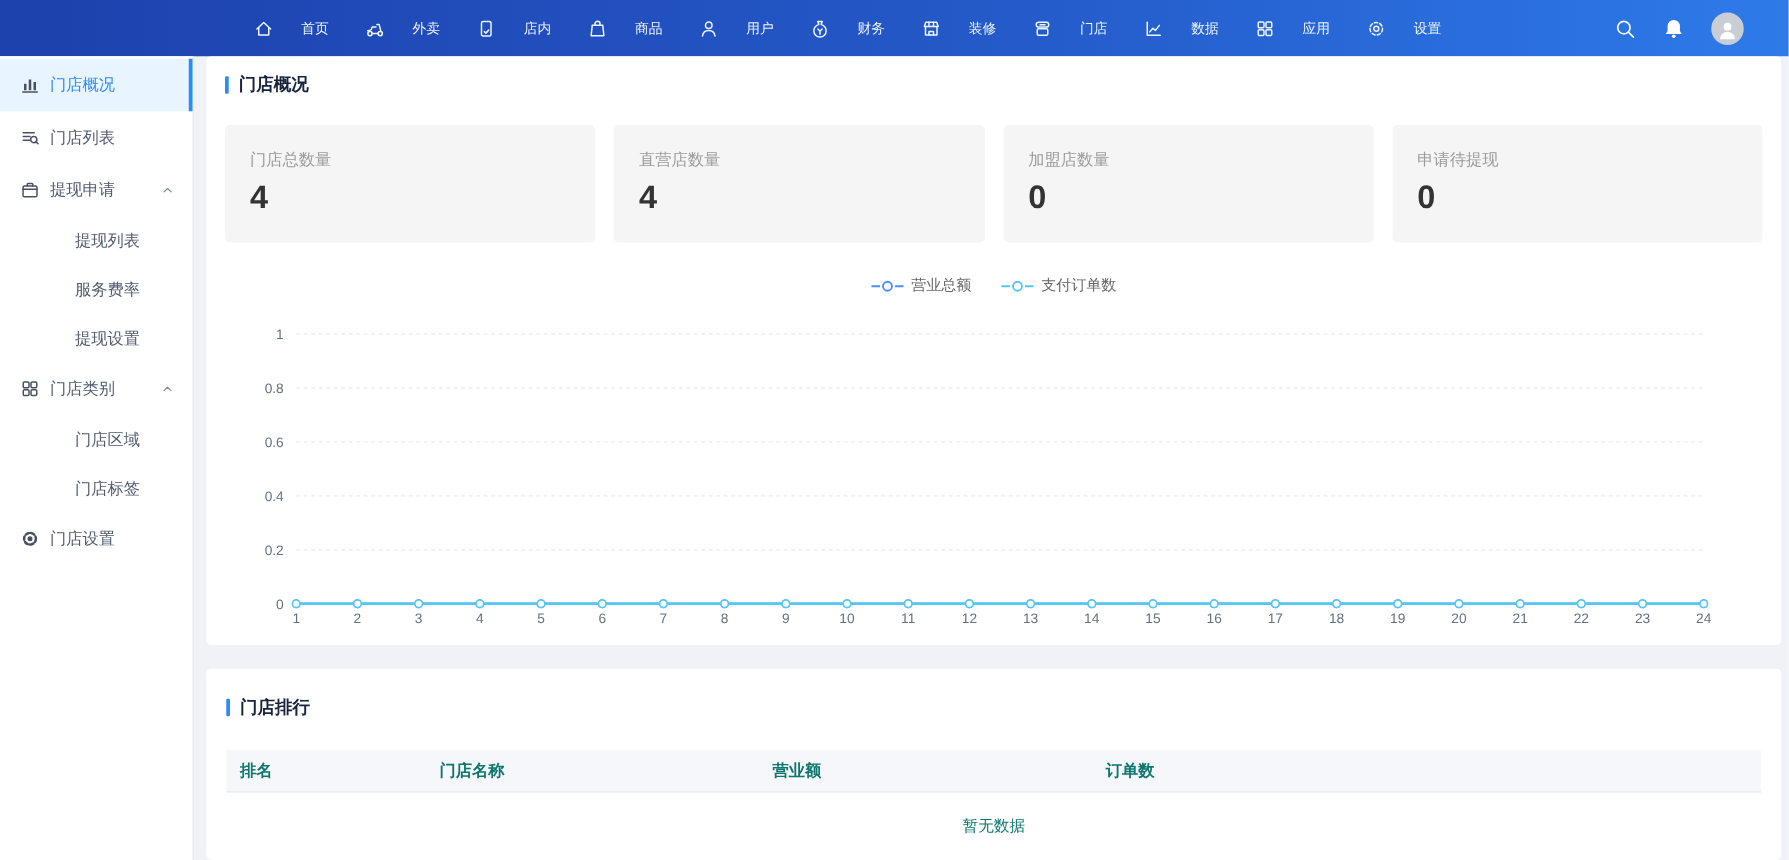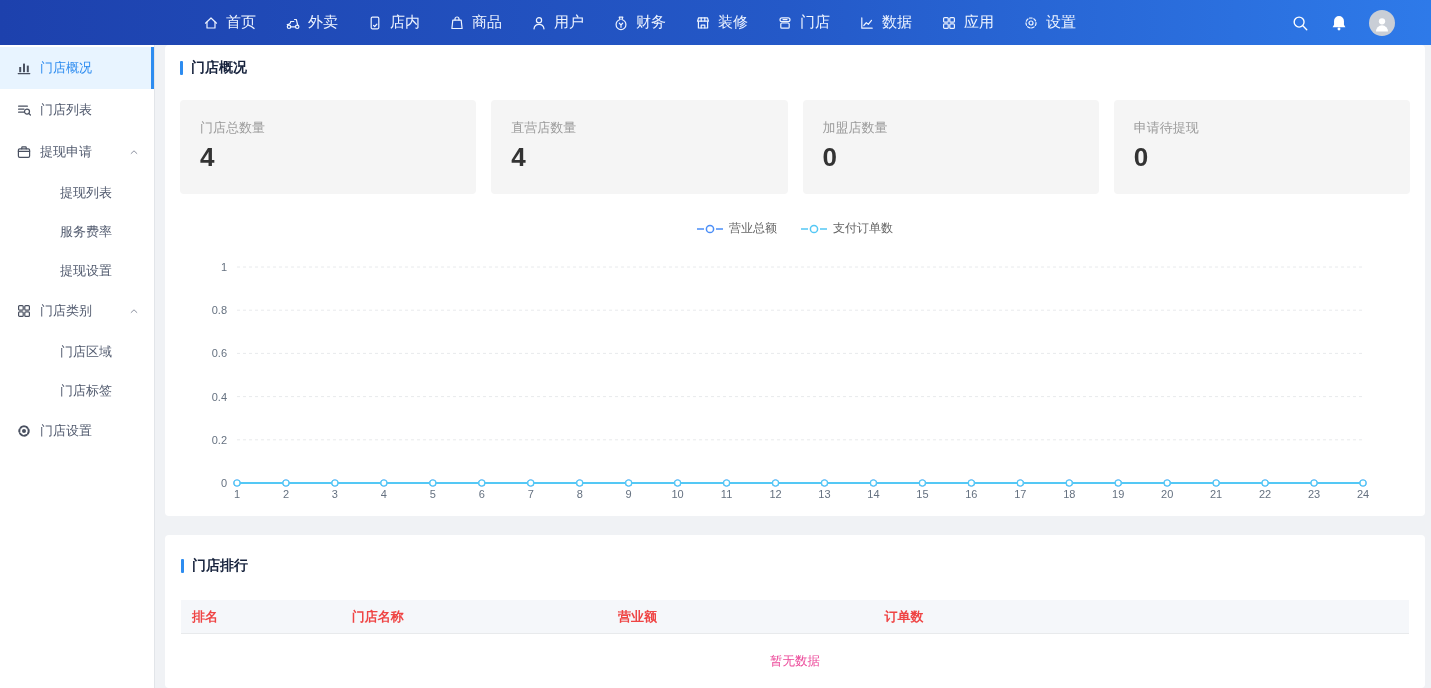--- a/index.html
+++ b/index.html
@@ -8,22 +8,22 @@
     font-family:"Liberation Sans","DejaVu Sans",sans-serif;
     background:#f0f2f5; color:#515a6e; font-size:13px;
   }
   
   .topbar {
     height:45px; display:flex; align-items:center;
     background:linear-gradient(90deg,#1d41ad 0%,#2459c8 55%,#2e7ae9 100%);
   }
   .topbar-nav { display:flex; align-items:center; gap:29px; padding-left:203px; }
   .nav-item {
-    display:flex; align-items:center; gap:7px; color:#eef4ff;
-    font-size:15px; cursor:pointer; white-space:nowrap;
+    display:flex; align-items:center; gap:22px; color:#eef4ff;
+    font-size:11px; cursor:pointer; white-space:nowrap;
   }
   .nav-item .icon { display:flex; }
   .topbar-actions { margin-left:auto; display:flex; align-items:center; gap:21px; padding-right:36px; }
   .topbar-actions .icon { color:#fff; display:flex; cursor:pointer; }
   .topbar-actions .icon svg { width:18px; height:18px; }
   .avatar {
     width:26px; height:26px; border-radius:50%; background:#c9ced6;
     display:flex; align-items:center; justify-content:center; overflow:hidden; cursor:pointer;
   }
   .avatar svg { width:18px; height:18px; margin-top:3px; }
@@ -61,29 +61,29 @@
   
   .legend-row { margin-top:26px; display:flex; justify-content:center; gap:24px; }
   .legend-item { display:flex; align-items:center; gap:6px; font-size:12px; color:#666; cursor:pointer; }
   .chart-wrap { margin-top:4px; }
   .chart-wrap svg { display:block; width:100%; }
   .tick { font-size:11px; fill:#657180; font-family:"Liberation Sans","DejaVu Sans",sans-serif; }
   
   .table { margin-top:25px; }
   .table-header {
     display:flex; align-items:center; height:34px; background:#f5f7fa;
-    border-bottom:1px solid #e8eaec; font-weight:bold; font-size:13px; color:#ef4444;
+    border-bottom:1px solid #e8eaec; font-weight:bold; font-size:13px; color:#0f766e;
   }
   .th { padding-left:11px; }
   .th:nth-child(1){ width:13%; } .th:nth-child(2){ width:21.7%; }
   .th:nth-child(3){ width:21.7%; } .th:nth-child(4){ width:21.7%; }
   .th:nth-child(5){ flex:1; }
   .table-empty {
     height:54px; display:flex; align-items:center; justify-content:center;
-    color:#ec4899; font-size:12.5px;
+    color:#0f766e; font-size:12.5px;
   }
 </style>
 </head>
 <body>
 
 <div class="topbar">
   <div class="topbar-nav">
       <div class="nav-item">
         <span class="icon">
           <svg width="16" height="16" viewBox="0 0 16 16" fill="none" stroke="currentColor" stroke-width="1.2" stroke-linecap="round" stroke-linejoin="round">

